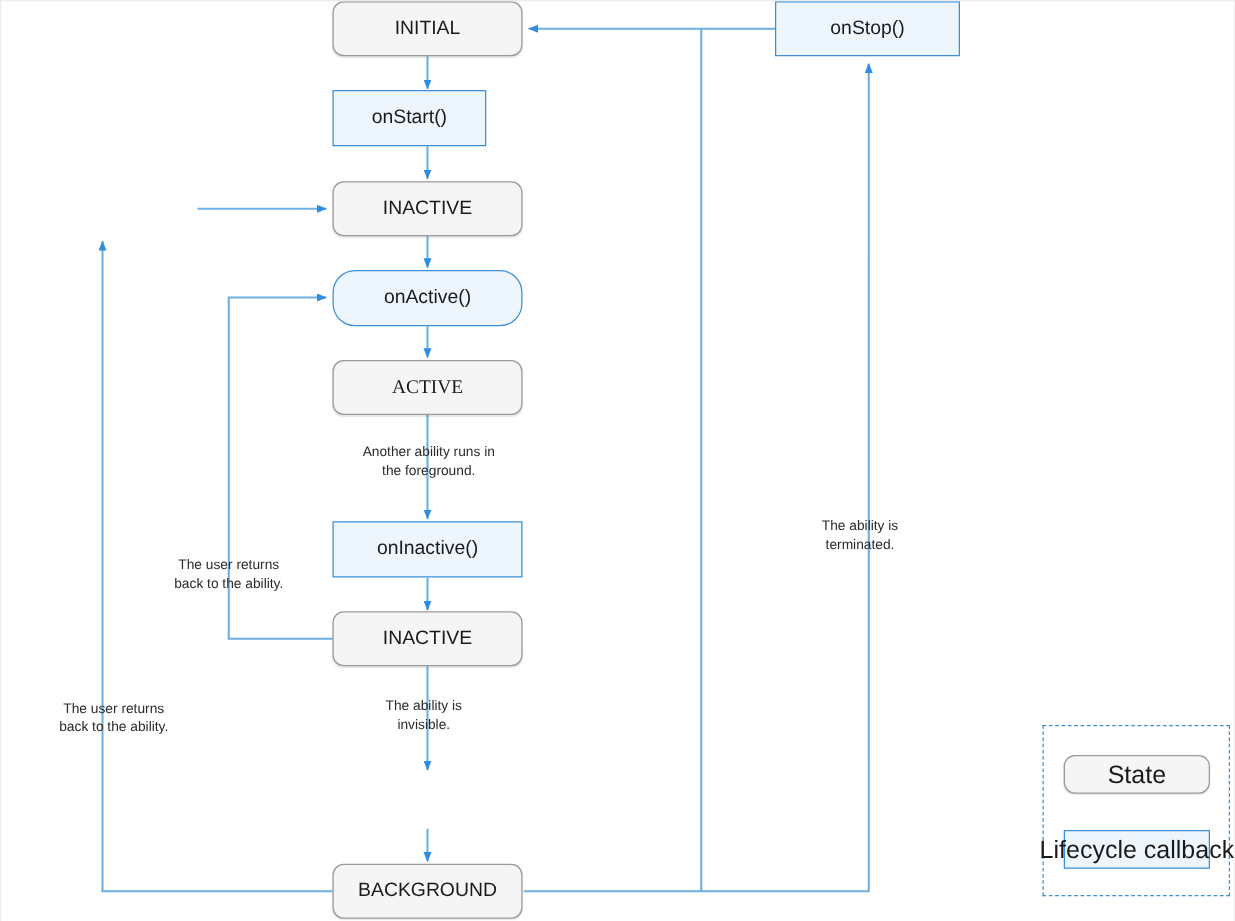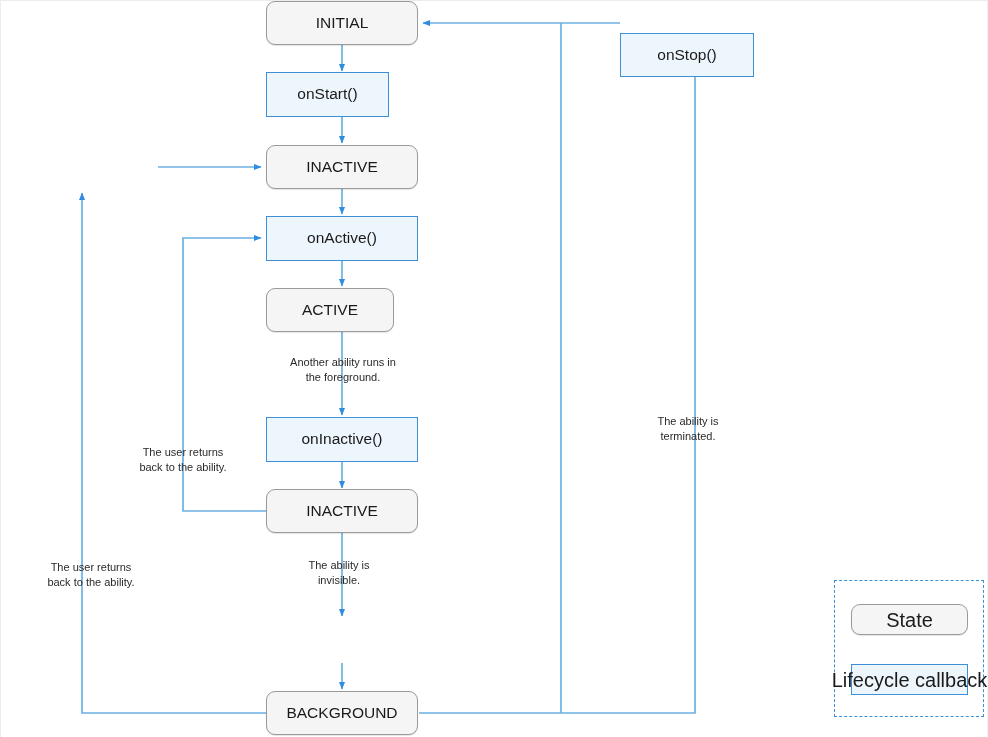--- a/index.html
+++ b/index.html
@@ -142,43 +142,43 @@
   </div>
 
   <div class="node callback" style="left:265px; top:71px; width:123px; height:45px;">
     <span>onStart()</span>
   </div>
 
   <div class="node state" style="left:265px; top:144px; width:152px; height:44px;">
     <span>INACTIVE</span>
   </div>
 
-  <div class="node callback" style="left:265px; top:215px; width:152px; height:45px;">
+  <div class="node callback" style="left:265px; top:215px; width:152px; height:45px;border-radius:18px;">
     <span>onActive()</span>
   </div>
 
-  <div class="node state" style="left:265px; top:287px; width:128px; height:44px;">
+  <div class="node state" style="left:265px; top:287px; width:152px; height:44px;font-family:Liberation Serif, serif;">
     <span>ACTIVE</span>
   </div>
 
   <div class="node callback" style="left:265px; top:416px; width:152px; height:45px;">
     <span>onInactive()</span>
   </div>
 
   <div class="node state" style="left:265px; top:488px; width:152px; height:44px;">
     <span>INACTIVE</span>
   </div>
 
 
   <div class="node state" style="left:265px; top:690px; width:152px; height:44px;">
     <span>BACKGROUND</span>
   </div>
 
 
-  <div class="node callback" style="left:619px; top:0px; width:134px; height:44px;margin-top:32px;">
+  <div class="node callback" style="left:619px; top:0px; width:148px; height:44px;">
     <span>onStop()</span>
   </div>
 
   <div class="edge-label" style="left:262px; top:354px; width:160px;">Another ability runs in
 the foreground.</div>
 
   <div class="edge-label" style="left:101px; top:444px; width:162px;">The user returns
 back to the ability.</div>
 
   <div class="edge-label" style="left:258px; top:557px; width:160px;">The ability is

